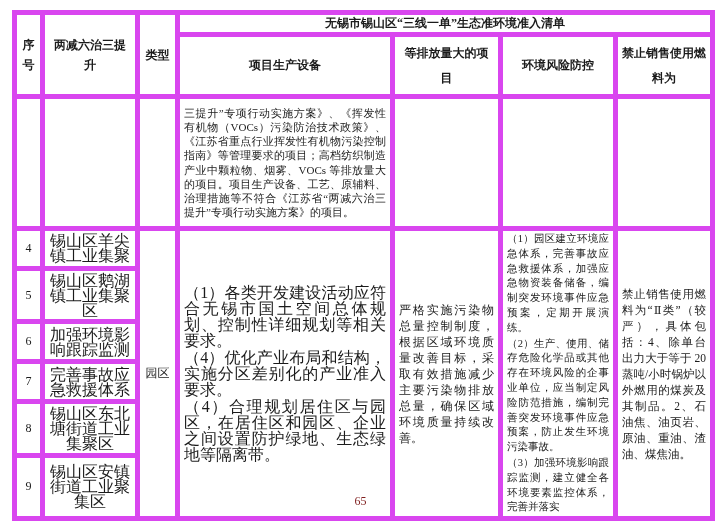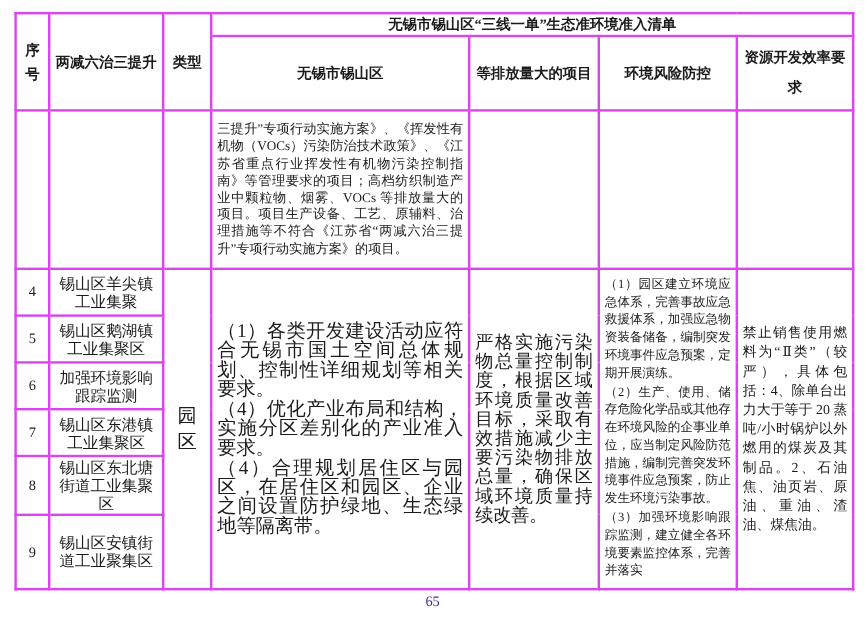--- a/index.html
+++ b/index.html
@@ -2,43 +2,43 @@
 <html><head>
 <meta charset="utf-8">
 <style>
   * { box-sizing: border-box; }
   html,body { margin:0; padding:0; background:#ffffff; }
   .page {
     position:relative; width:721px; height:527px; background:#ffffff;
     font-family:"Liberation Serif","DejaVu Serif",serif; color:#1b1b1b; overflow:hidden;
   }
   table.doc { position:absolute; left:12px; top:10px; width:698px; border-collapse:collapse; table-layout:fixed; }
-  .doc td { border:2px solid #d946ef; padding:1px 4px; vertical-align:middle; overflow:hidden; }
+  .doc td { border:5px solid #d946ef; padding:1px 4px; vertical-align:middle; overflow:hidden; }
   .hdr  { font-weight:bold; text-align:center; font-size:12px; line-height:20px; }
   .banner { line-height:15px; }
   .sub { line-height:25px; }
   .serial { text-align:center; font-size:12px; }
-  .name { text-align:center; font-size:13px; line-height:15px; padding:1px 5px; }
-  .type { text-align:center; font-size:16px; }
+  .name { text-align:center; font-size:16px; line-height:15px; padding:1px 5px; }
+  .type { text-align:center; font-size:12px; }
   .just { text-align:justify; }
   .cont { font-size:11px;   line-height:14.2px; vertical-align:top; padding:2px 6px; }
   .spatial { font-size:16px; line-height:16px; padding:2px 6px; }
-  .poll { font-size:15px; line-height:16px; padding:2px 5px; }
+  .poll { font-size:12px; line-height:16px; padding:2px 5px; }
   .risk { font-size:10.5px; line-height:14.8px; vertical-align:top; padding:2px 4px; }
   .res  { font-size:11.5px; line-height:16px; padding:2px 5px; }
   .p { margin:0; }
   .p + .p { margin-top:1px; }
   tr.h-banner { height:18px; }
   tr.h-sub { height:62px; }
   tr.h-cont { height:132px; }
   tr.h-row { height:39px; }
   tr.h-row-last { height:62px; }
   .pagenum {
     position:absolute; left:0; right:0; top:494px; text-align:center;
-    font-size:12px; color:#4c1d95;
+    font-size:12px; color:#7f1d1d;
   }
 </style>
 </head>
 <body>
 
 <div class="page">
   <table class="doc">
     <colgroup>
       <col style="width:28px">
         <col style="width:95px">
@@ -51,24 +51,24 @@
 
     <tbody>
         <tr class="h-banner">
       <td class="hdr" rowspan="2">序号</td>
       <td class="hdr" rowspan="2">两减六治三提升</td>
       <td class="hdr" rowspan="2">类型</td>
       <td class="hdr banner" colspan="4">无锡市锡山区“三线一单”生态准环境准入清单</td>
     </tr>
 
     <tr class="h-sub">
-      <td class="hdr sub">无锡市锡山区</td>
+      <td class="hdr sub">项目生产设备</td>
       <td class="hdr sub">等排放量大的项目</td>
       <td class="hdr sub">环境风险防控</td>
-      <td class="hdr sub">资源开发效率要求</td>
+      <td class="hdr sub">禁止销售使用燃料为</td>
     </tr>
 
     <tr class="h-cont">
       <td></td>
       <td></td>
       <td></td>
       <td class="cont just">三提升”专项行动实施方案》、《挥发性有机物（VOCs）污染防治技术政策》、《江苏省重点行业挥发性有机物污染控制指南》等管理要求的项目；高档纺织制造产业中颗粒物、烟雾、VOCs 等排放量大的项目。项目生产设备、工艺、原辅料、治理措施等不符合《江苏省“两减六治三提升”专项行动实施方案》的项目。</td>
       <td></td>
       <td></td>
       <td></td>
@@ -94,21 +94,21 @@
     <tr class="h-row">
       <td class="serial">5</td>
       <td class="name">锡山区鹅湖镇工业集聚区</td>
     </tr>
     <tr class="h-row">
       <td class="serial">6</td>
       <td class="name">加强环境影响跟踪监测</td>
     </tr>
     <tr class="h-row">
       <td class="serial">7</td>
-      <td class="name">锡山区东港镇工业集聚区</td>
+      <td class="name">完善事故应急救援体系</td>
     </tr>
     <tr class="h-row">
       <td class="serial">8</td>
       <td class="name">锡山区东北塘街道工业集聚区</td>
     </tr>
     <tr class="h-row-last">
       <td class="serial">9</td>
       <td class="name">锡山区安镇街道工业聚集区</td>
     </tr>
   </tbody>

